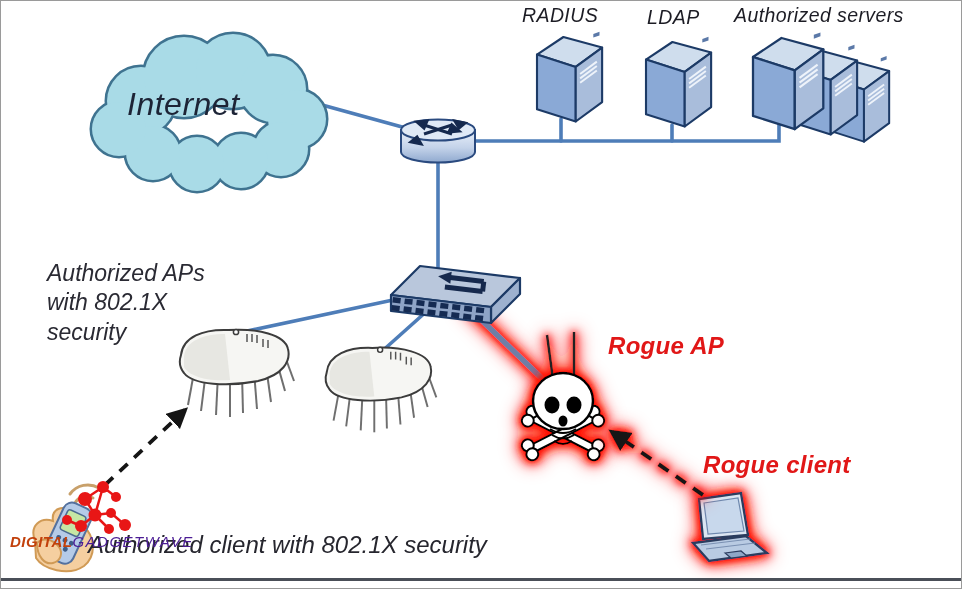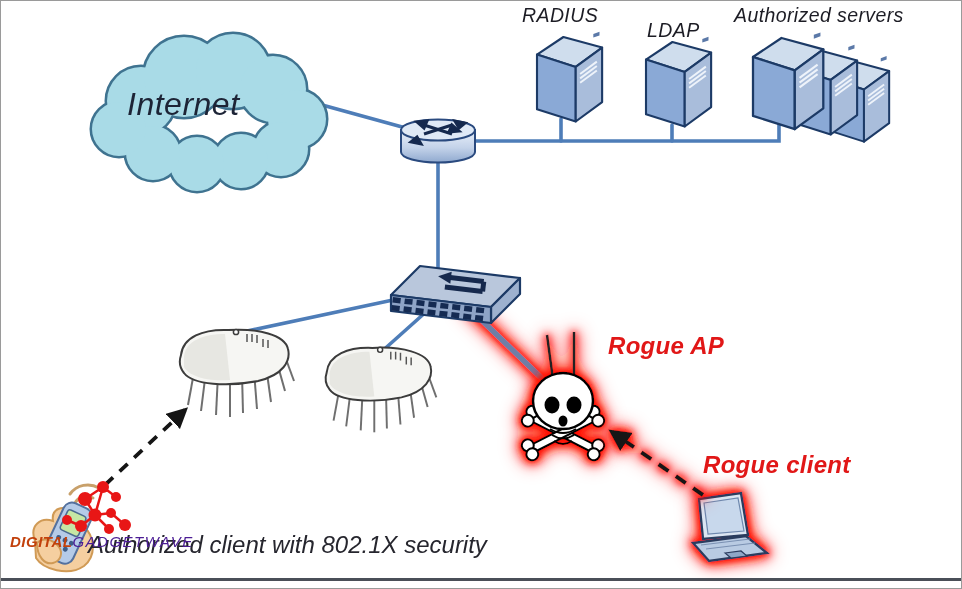--- a/index.html
+++ b/index.html
@@ -7,21 +7,21 @@
     position:relative;width:962px;height:589px;background:#ffffff;
     border:1px solid #9a9a9a;box-sizing:border-box;overflow:hidden;
     font-family:"Liberation Sans",sans-serif;
     font-style:italic;
   }
   #diagram-svg{position:absolute;left:0;top:0;width:962px;height:589px;}
   .lbl{position:absolute;color:#25252d;line-height:1.2;}
   .lbl-top{font-size:19.5px;letter-spacing:.4px;color:#1c1c24;}
   .lbl-internet{left:126px;top:84px;font-size:32px;color:#1d2436;letter-spacing:.5px;}
   .lbl-radius{left:521px;top:3px;}
-  .lbl-ldap{left:646px;top:18px;}
+  .lbl-ldap{left:646px;top:5px;}
   .lbl-appservers{left:733px;top:3px;}
   .lbl-authaps{left:46px;top:258px;font-size:23px;line-height:1.28;color:#2a2a33;white-space:pre-line;}
   .lbl-red{font-weight:bold;color:#e11717;font-size:24px;letter-spacing:.3px;}
   .lbl-rogueap{left:607px;top:331px;text-align:center;}
   .lbl-rogueclient{left:702px;top:450px;}
   .lbl-authclient{left:87px;top:530px;font-size:24px;color:#26262e;}
   .watermark{position:absolute;left:9px;top:532px;font-size:15px;white-space:nowrap;}
   .watermark .wm-bold{font-weight:800;color:#c2410c;letter-spacing:.5px;}
   .watermark .wm-light{font-weight:400;color:#4c1d95;letter-spacing:1.5px;}
   .bottom-rule{position:absolute;left:0;right:0;top:577px;height:3px;background:#4a4f58;}
@@ -332,20 +332,23 @@
       </g>
     </g>
   </svg>
 
   <div class="lbl lbl-top lbl-radius">RADIUS</div>
   <div class="lbl lbl-top lbl-ldap">LDAP</div>
   <div class="lbl lbl-top lbl-appservers">Authorized servers</div>
 
   <div class="lbl lbl-internet">Internet</div>
 
+  <div class="lbl lbl-authaps">Authorized APs
+with 802.1X
+security</div>
 
   <div class="lbl lbl-red lbl-rogueap">Rogue AP</div>
   <div class="lbl lbl-red lbl-rogueclient">Rogue client</div>
 
   <div class="lbl lbl-authclient">Authorized client with 802.1X security</div>
 
   <div class="watermark">
     <span class="wm-bold">DIGITAL</span><span class="wm-light">GADGETWAVE</span>
   </div>
 

